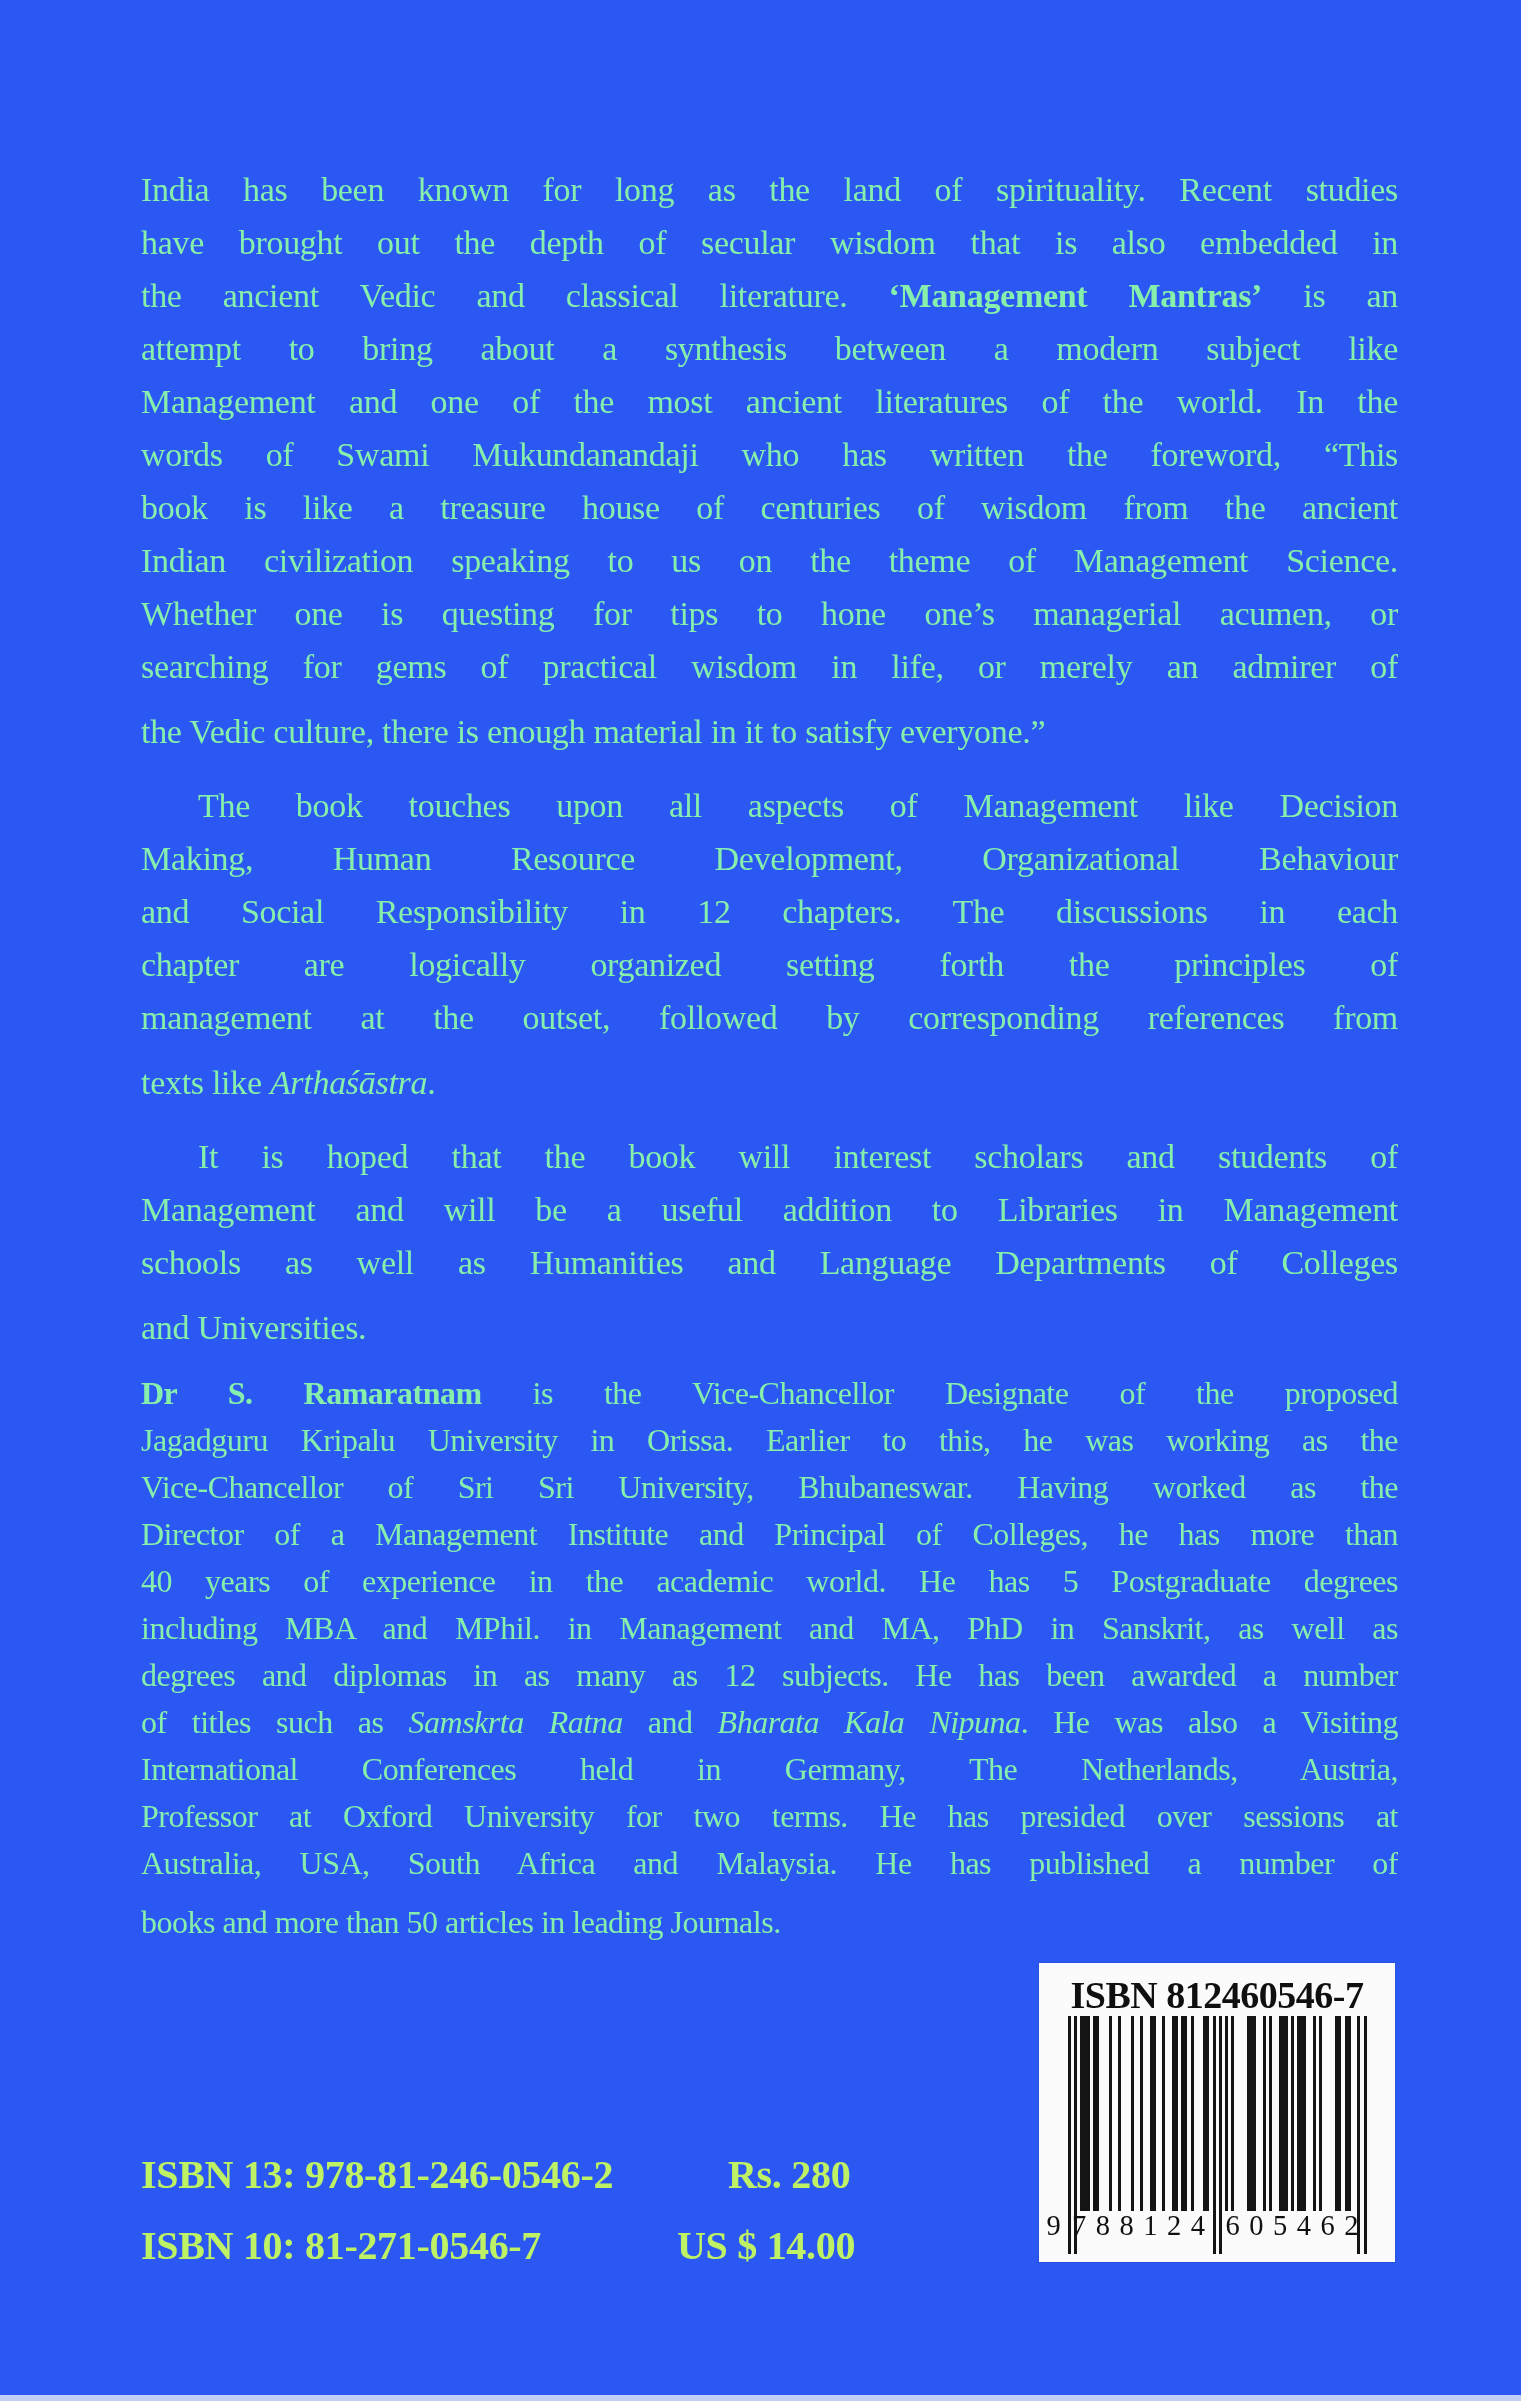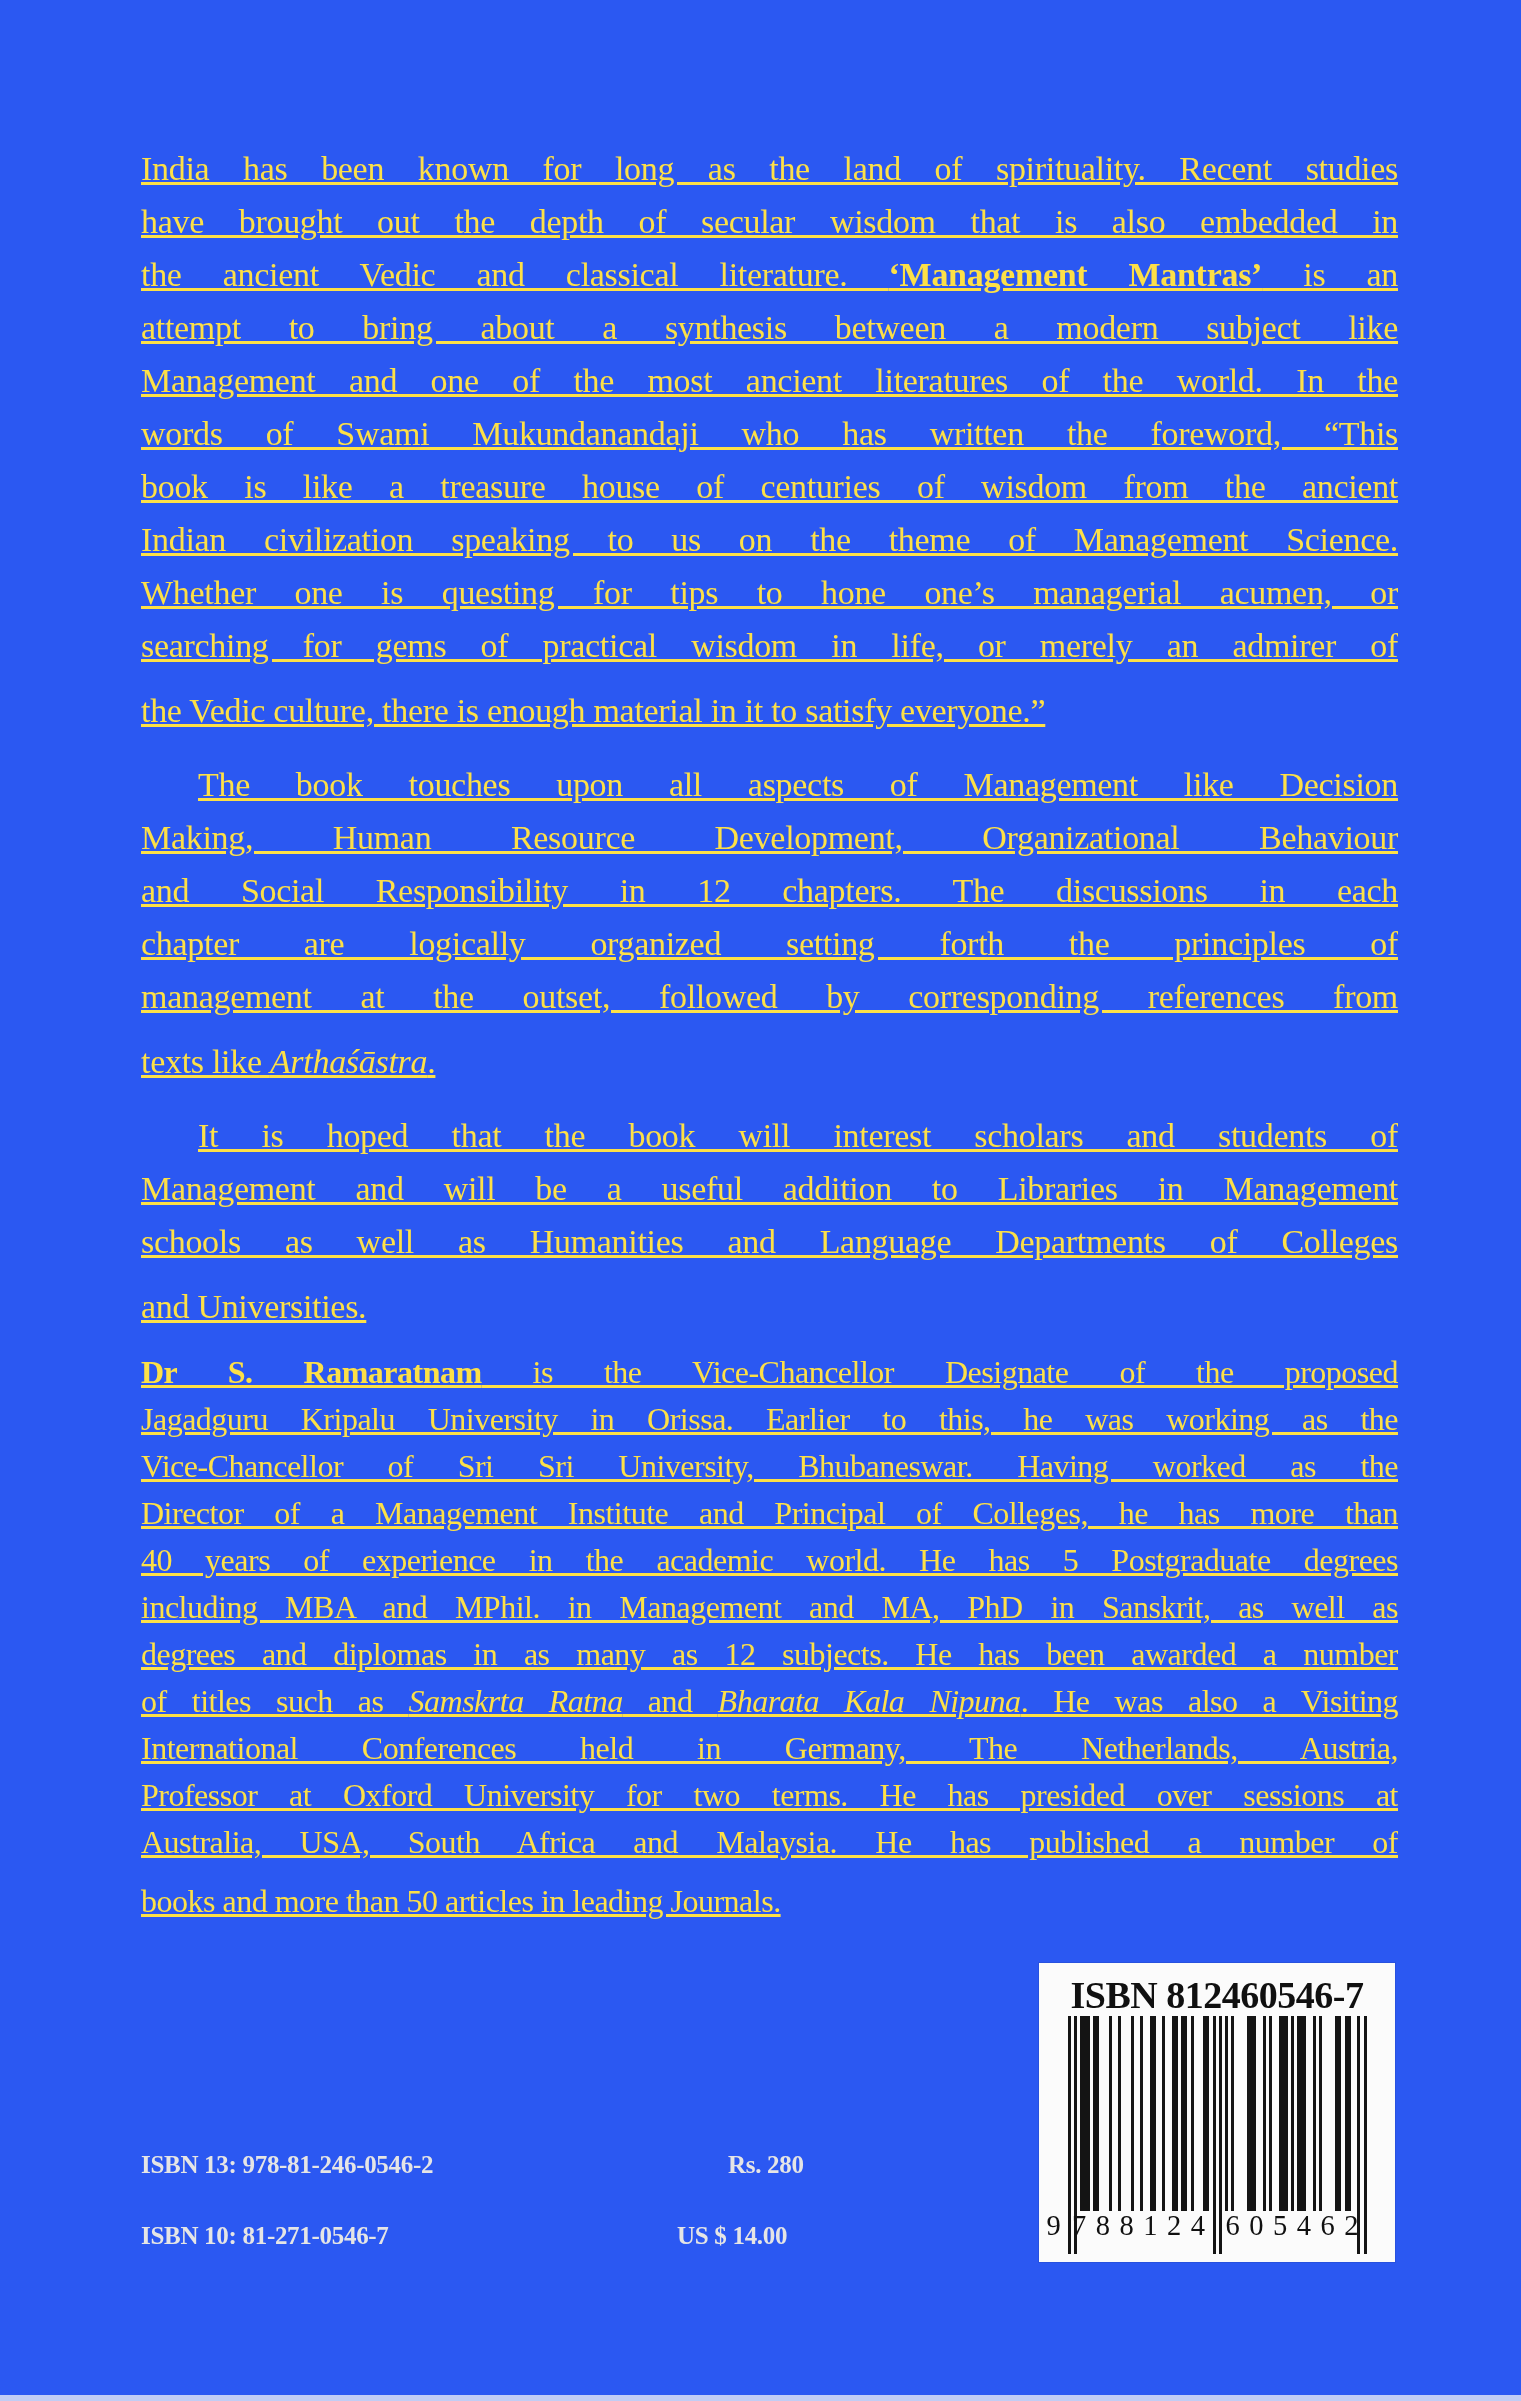--- a/index.html
+++ b/index.html
@@ -2,23 +2,22 @@
 <html style="font-size:15px"><head>
 <meta charset="utf-8">
 <style>
   html,body { margin:0; padding:0; background:#1a1a1a; }
   .canvas {
     position:relative; width:1522px; height:2402px;
     background:#2b58f2; overflow:hidden;
     font-family:"Liberation Serif", serif;
   }
   .text-col {
-    position:absolute; left:141px; top:142px; width:1257px;
-    color:#fde047;
-    text-decoration:underline;
+    position:absolute; left:141px; top:163px; width:1257px;
+    color:#86efac;
   }
   .para {
     margin:0 0 21px 0; font-size:34px; line-height:53px; letter-spacing:-0.3px;
   }
   .para.bio {
     font-size:32px; line-height:47px; letter-spacing:-0.5px; margin-top:-4.8px;
   }
   .line {
     text-align:justify; text-align-last:justify; height:53px; overflow:hidden;
   }
@@ -40,21 +39,21 @@
   .bar { position:absolute; top:0; height:195px; background:#141414; }
   .bar.guard { height:238px; }
   .bc-digits {
     position:absolute; left:7.6px; right:27px; top:247px;
     display:flex; justify-content:space-between; align-items:flex-start;
     font-size:28.5px; color:#101010; font-family:"Liberation Serif", serif;
   }
   .bc-digits .grp { letter-spacing:9.5px; }
 
   .footer-item {
-    position:absolute; color:#e5e5e5; font-weight:bold; font-size:25px;
+    position:absolute; color:#bef264; font-weight:bold; font-size:40px;
     white-space:nowrap; letter-spacing:-0.3px;
   }
   .isbn13 { left:141px; top:2151px; }
   .price-inr { left:728px; top:2151px; }
   .isbn10 { left:141px; top:2222px; }
   .price-usd { left:677px; top:2222px; }
 
   .bottom-strip {
     position:absolute; left:0; bottom:0; width:100%; height:6.7px;
     background:#c2cdf4;

